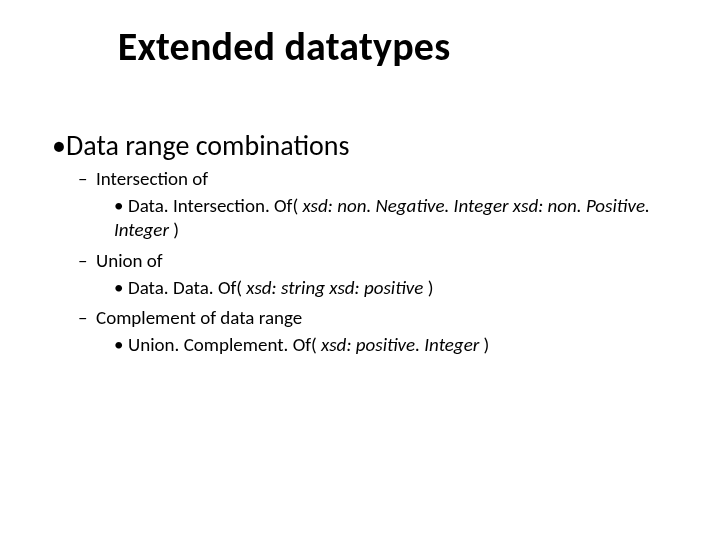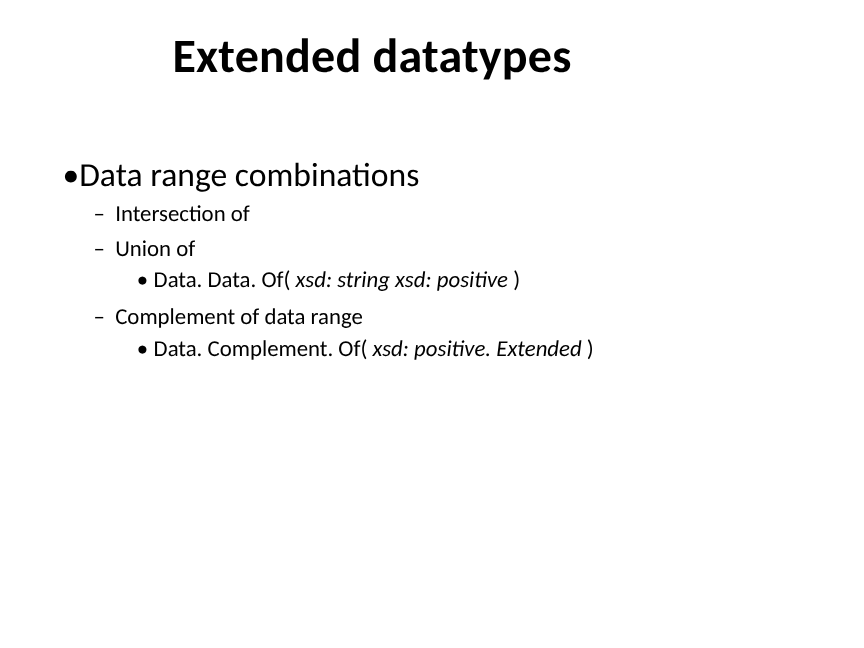--- a/index.html
+++ b/index.html
@@ -19,21 +19,20 @@
   }
   .title {
     position: absolute;
     top: 22px;
     left: 0;
     width: 568px;
     text-align: center;
     font-weight: 700;
     font-size: 40px;
     letter-spacing: 0.2px;
-    margin-left: 26px;
   }
   .body {
     position: absolute;
     top: 128px;
     left: 52px;
     width: 620px;
   }
   .lvl1 {
     font-size: 28px;
     line-height: 1.25;
@@ -76,29 +75,32 @@
 
   <div class="body">
 
     <div class="lvl1">
       <span class="bullet">•</span><span>Data range combinations</span>
     </div>
 
     <div class="lvl2">
       <span class="dash">–</span><span>Intersection of</span>
     </div>
+    <div class="lvl3">
+      <span class="dot">•</span><span>Data. Intersection. Of( </span><span class="ital">xsd: non. Negative. Integer xsd: non. Positive. Integer </span><span>)</span>
+    </div>
 
     <div class="lvl2">
       <span class="dash">–</span><span>Union of</span>
     </div>
     <div class="lvl3">
       <span class="dot">•</span><span>Data. Data. Of( </span><span class="ital">xsd: string xsd: positive </span><span>)</span>
     </div>
 
     <div class="lvl2">
       <span class="dash">–</span><span>Complement of data range</span>
     </div>
     <div class="lvl3">
-      <span class="dot">•</span><span>Data. Complement. Of( </span><span class="ital">xsd: positive. Extended </span><span>)</span>
+      <span class="dot">•</span><span>Union. Complement. Of( </span><span class="ital">xsd: positive. Integer </span><span>)</span>
     </div>
 
   </div>
 </div>
 
 </body></html>

